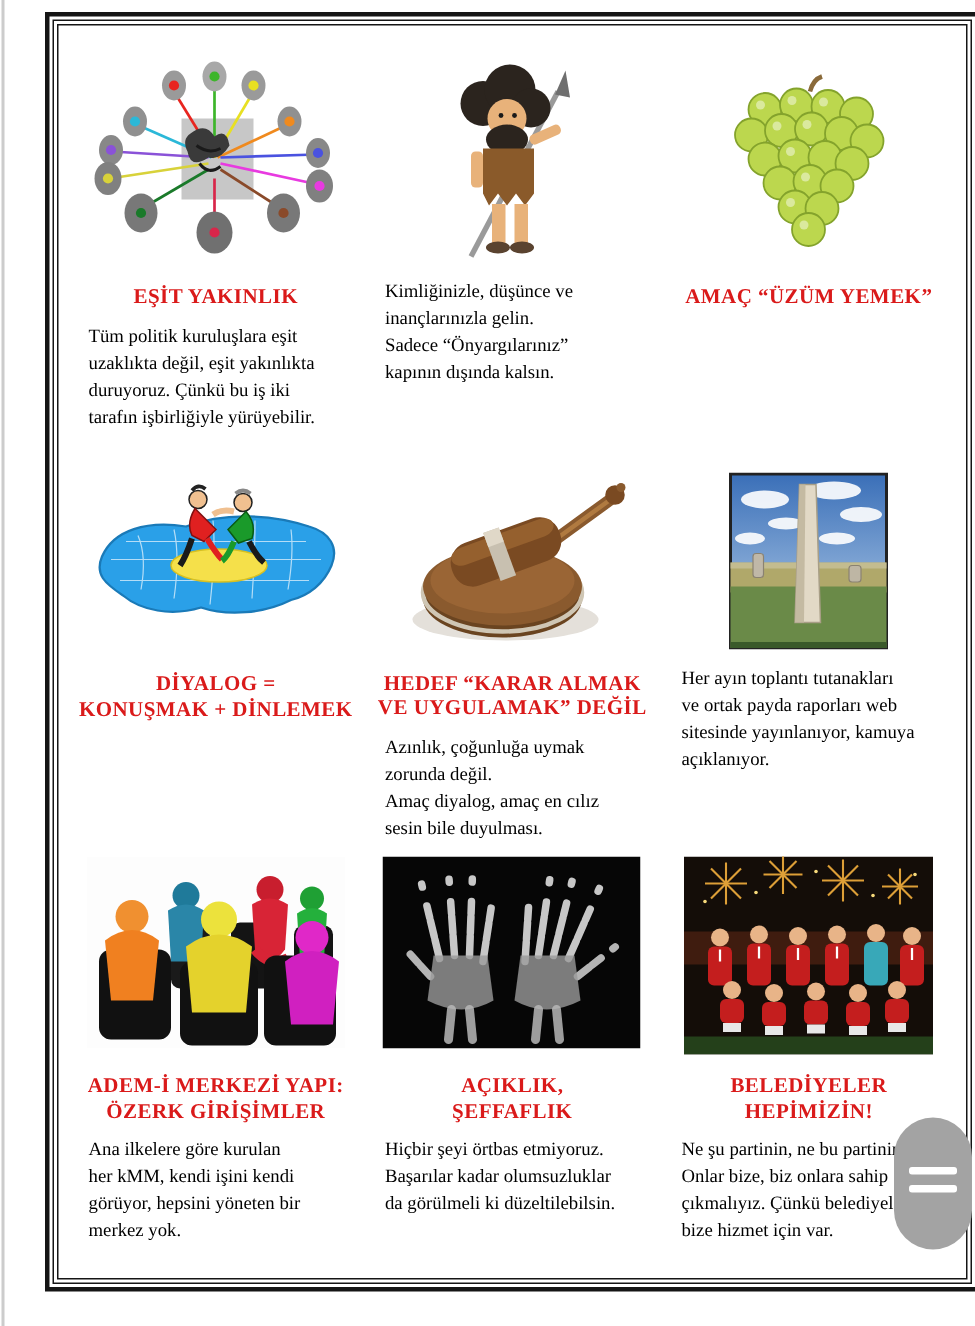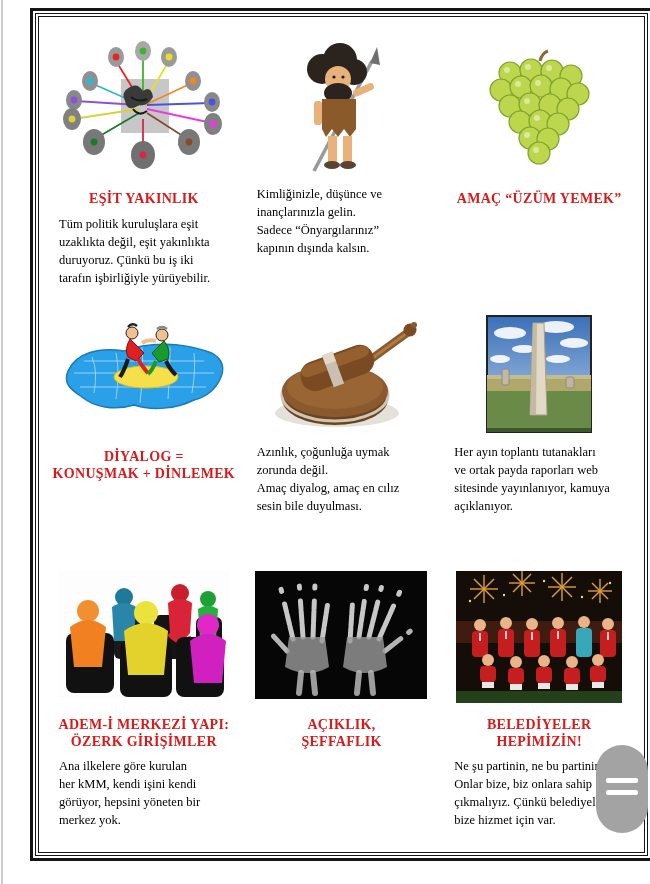--- a/index.html
+++ b/index.html
@@ -228,20 +228,22 @@
             <circle cx="153" cy="15" r="6.5" fill="#7a4a22"></circle>
             <circle cx="157" cy="10" r="3" fill="#8a5a2e"></circle>
             <g transform="rotate(-20 80 52)">
               <rect x="42" y="38" width="76" height="30" rx="14" fill="#7a4a22"></rect>
               <rect x="44" y="40" width="72" height="12" rx="8" fill="#95602e"></rect>
               <rect x="70" y="36" width="11" height="34" fill="#c8c0b0"></rect>
               <rect x="70" y="36" width="11" height="10" fill="#e0d8c8"></rect>
             </g>
           </svg>
         </div>
+        <h3 class="title">HEDEF “KARAR ALMAK
+VE UYGULAMAK” DEĞİL</h3>
         <p class="body">Azınlık, çoğunluğa uymak
 zorunda değil.
 Amaç diyalog, amaç en cılız
 sesin bile duyulması.</p>
       </div>
 
       <div class="cell r2">
         <div class="imgbox">
           <svg width="106" height="118" viewBox="0 0 106 118">
             <defs>
@@ -331,20 +333,23 @@
             <g stroke="#b8b8b8" stroke-width="6" stroke-linecap="round" opacity="0.85">
               <line x1="46" y1="102" x2="44" y2="122"></line>
                     <line x1="58" y1="102" x2="60" y2="122"></line>
               <line x1="116" y1="102" x2="118" y2="122"></line>
                     <line x1="104" y1="102" x2="102" y2="122"></line>
             </g>
           </svg>
         </div>
         <h3 class="title">AÇIKLIK,
 ŞEFFAFLIK</h3>
+        <p class="body">Hiçbir şeyi örtbas etmiyoruz.
+Başarılar kadar olumsuzluklar
+da görülmeli ki düzeltilebilsin.</p>
       </div>
 
       <div class="cell r3">
         <div class="imgbox">
           <svg width="166" height="132" viewBox="0 0 166 132">
             <rect x="0" y="0" width="166" height="132" fill="#140d08"></rect>
             <g stroke="#e8a83a" stroke-width="1.4" opacity="0.95">
               <g transform="translate(28,18)">
                       <line x1="0" y1="-14" x2="0" y2="14"></line>
                       <line x1="-14" y1="0" x2="14" y2="0"></line>

